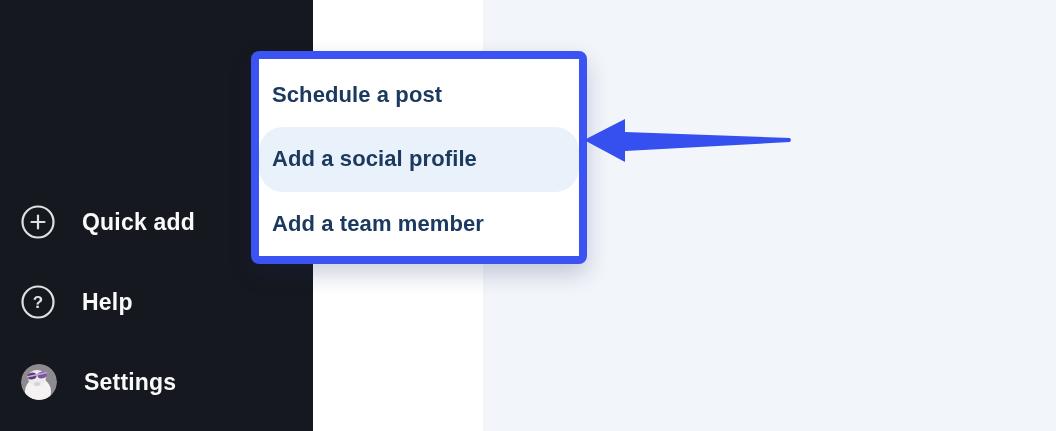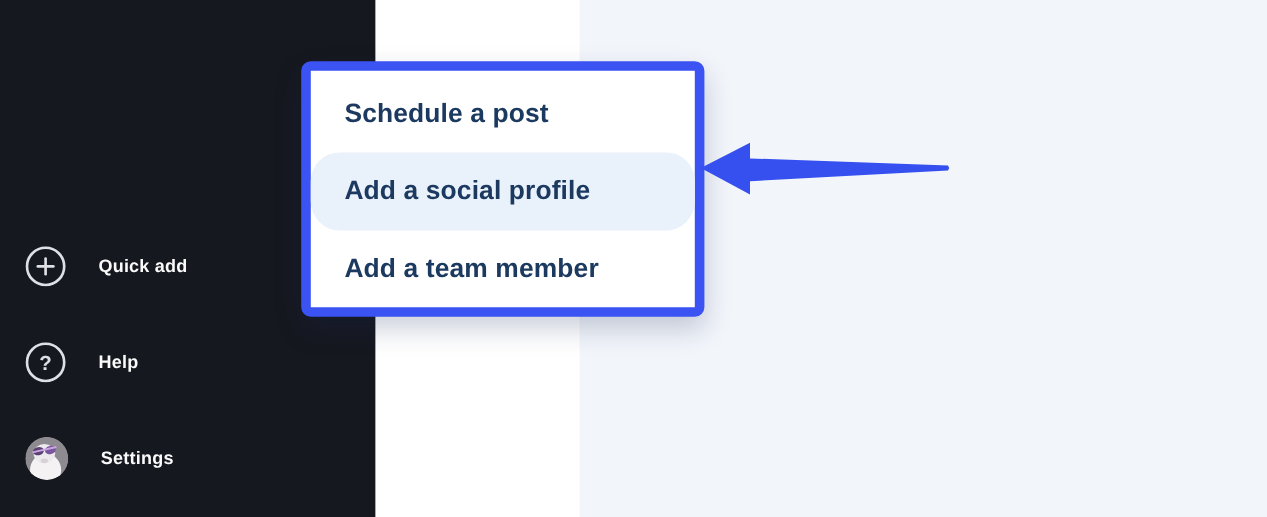--- a/index.html
+++ b/index.html
@@ -34,21 +34,21 @@
     position: absolute;
     left: 21px;
     display: flex;
     align-items: center;
     gap: 27px;
     cursor: pointer;
     z-index: 2;
   }
   .side-item .label {
     color: #fafafa;
-    font-size: 15px;
+    font-size: 23px;
     font-weight: 600;
     letter-spacing: 0.2px;
     white-space: nowrap;
   }
   .round-icon { width: 34px; height: 34px; display: block; }
   .avatar { width: 36px; height: 36px; border-radius: 50%; overflow: hidden; display: block; }
   
   .popup {
     position: absolute;
     left: 251px; top: 51px;
@@ -59,21 +59,21 @@
     box-shadow: 0 10px 22px rgba(25, 39, 90, 0.22);
     z-index: 3;
     padding-top: 4px;
     display: flex;
     flex-direction: column;
   }
   .menu-item {
     flex: 1;
     display: flex;
     align-items: center;
-    padding-left: 28px;
+    padding-left: 13px;
     font-size: 22px;
     font-weight: 600;
     color: #1c3a60;
     letter-spacing: 0.1px;
     cursor: pointer;
     white-space: nowrap;
   }
   .menu-item.highlighted { background: #e9f1fb; border-radius: 24px; }
   
   .arrow-svg {

